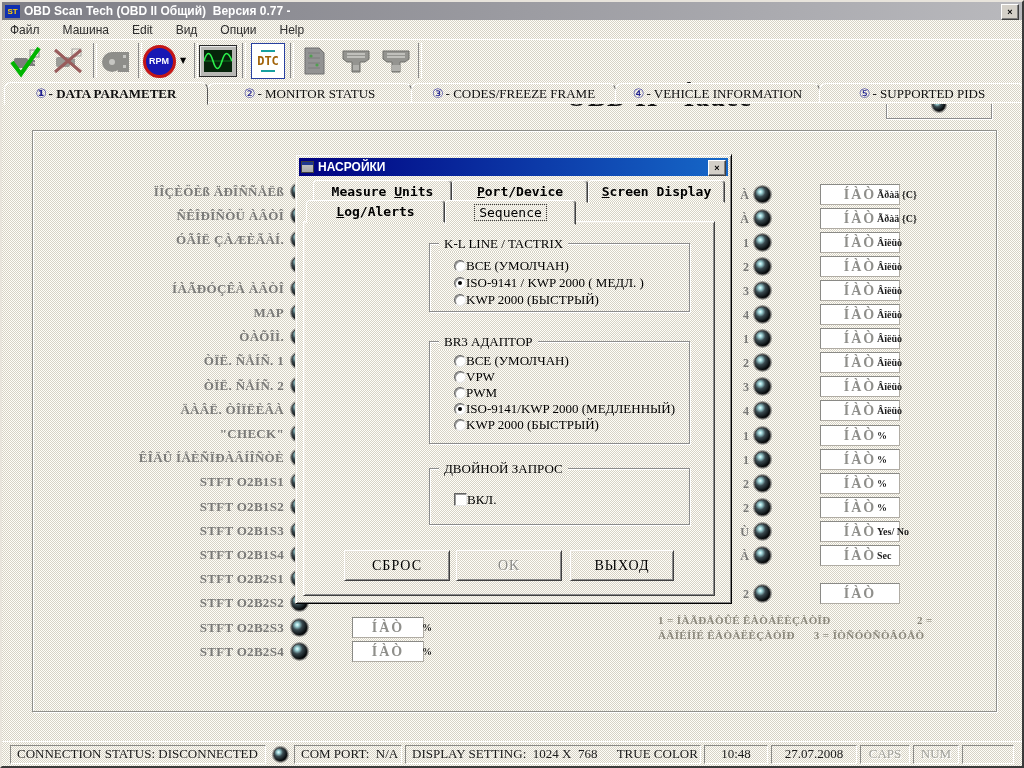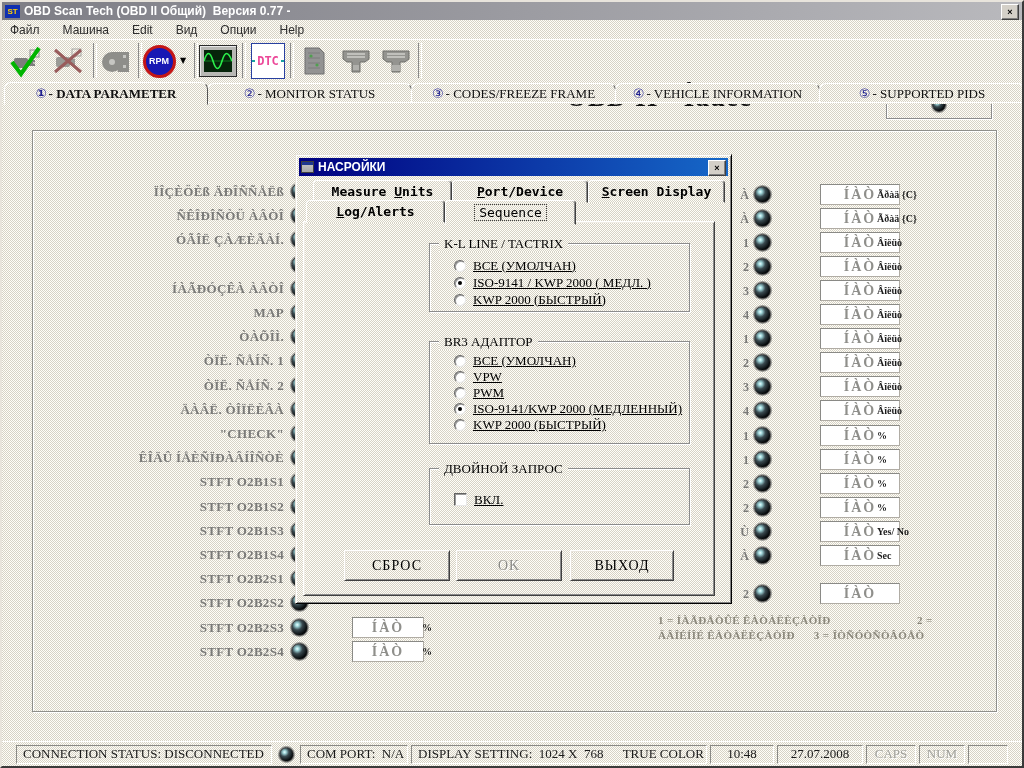--- a/index.html
+++ b/index.html
@@ -24,22 +24,22 @@
   
   #toolbar{position:absolute;left:0;top:37px;width:100%;height:43px;border-top:1px solid #fff;}
   .tbtn{position:absolute;top:2px;width:40px;height:38px;display:flex;align-items:center;justify-content:center;}
   .tsep{position:absolute;top:3px;width:2px;height:35px;border-left:1px solid #8a8a8a;border-right:1px solid #fff;}
   .rpm{width:33px;height:33px;border-radius:50%;background:#1818b4;border:3px solid #c41616;color:#fff;
     font:bold 9px "Liberation Sans",sans-serif;display:flex;align-items:center;justify-content:center;box-sizing:border-box;}
   .ddarrow{position:absolute;top:16px;font:8px "DejaVu Sans",sans-serif;color:#000;}
   .scope{width:36px;height:30px;background:#b8b8b4;border:1px solid #2a2a2a;box-shadow:inset 1px 1px 0 #e8e8e8;
     display:flex;align-items:center;justify-content:center;}
   .scope svg{background:#06240a;}
-  .dtc{width:32px;height:34px;background:#fff;border:1px solid #2840a0;color:#ec4899;
-    font:bold 12px "DejaVu Sans Mono",monospace;display:flex;align-items:center;justify-content:flex-end;gap:2px;}
+  .dtc{width:32px;height:34px;background:#fff;border:1px solid #2840a0;color:#a16207;
+    font:bold 12px "DejaVu Sans Mono",monospace;display:flex;flex-direction:column;align-items:center;justify-content:center;gap:2px;}
   .dtc .bar{width:14px;height:2px;background:#18a0a0;}
   #hdrtitle{position:absolute;left:543px;top:42px;width:228px;text-align:center;
     font:bold 27px "Liberation Serif",serif;color:#111;letter-spacing:1px;}
   #checkengine{position:absolute;left:884px;top:45px;width:106px;height:34px;}
   #cebox{position:absolute;left:0;top:8px;width:104px;height:24px;border:1px solid #8c8c8c;
     box-shadow:1px 1px 0 #fff,inset 1px 1px 0 #fff;}
   #celabel{position:absolute;left:14px;top:0px;padding:0 3px;font:bold 9px "Liberation Sans",sans-serif;
     color:#111;letter-spacing:0px;}
   #celed{position:absolute;left:46px;top:13px;}
   
@@ -97,34 +97,34 @@
   .dtab .focus{border:1px dotted #404040;padding:0 4px;}
   #dlgpanel{position:absolute;left:7px;top:66px;width:412px;height:375px;
     border:1px solid;border-color:#fff #404040 #404040 #fff;
     box-shadow:inset 1px 1px 0 #f0ede6,inset -1px -1px 0 #8a8a8a;box-sizing:border-box;}
   .grp{position:absolute;left:85px;width:261px;border:1px solid #8c8c8c;
     box-shadow:1px 1px 0 #fff,inset 1px 1px 0 #fff;box-sizing:border-box;margin-left:48px;}
   .grptitle{position:absolute;left:9px;top:-8px;padding:0 5px;font:13px "Liberation Serif",serif;color:#000;}
   #grp1{top:88px;height:69px;padding:13px 0 0 24px;}
   #grp2{top:186px;height:103px;padding:11px 0 0 24px;}
   #grp3{top:313px;height:57px;padding:22px 0 0 24px;}
-  .opt{display:flex;align-items:center;gap:7px;height:17px;font:13px "Liberation Serif",serif;color:#000;text-decoration:underline;}
+  .opt{display:flex;align-items:center;height:17px;font:13px "Liberation Serif",serif;color:#000;}
   #grp2 .opt{height:16px;}
   .radio{width:12px;height:12px;border-radius:50%;background:#fff;border:1px solid;
     border-color:#636363 #e8e8e8 #e8e8e8 #636363;box-shadow:inset 1px 1px 0 #9a9a9a;box-sizing:border-box;position:relative;flex:none;}
   .radio.on::after{content:"";position:absolute;left:3px;top:3px;width:4px;height:4px;border-radius:50%;background:#000;}
   .cbx{width:13px;height:13px;background:#fff;border:1px solid;border-color:#636363 #e8e8e8 #e8e8e8 #636363;
     box-shadow:inset 1px 1px 0 #9a9a9a;box-sizing:border-box;flex:none;}
   .dbtn{position:absolute;top:395px;height:31px;display:flex;align-items:center;justify-content:center;
     font:14px "Liberation Serif",serif;color:#000;border:1px solid;border-color:#fff #404040 #404040 #fff;
     box-shadow:inset 1px 1px 0 #e8e4dc,inset -1px -1px 0 #8a8a8a;box-sizing:border-box;letter-spacing:1px;}
   .dbtn.disabled{color:#8a8a86;text-shadow:1px 1px 0 #fff;}
   
   #statusbar{position:absolute;left:0;bottom:0;width:100%;height:25px;border-top:1px solid #fff;
-    display:flex;align-items:center;gap:3px;padding:0 14px;box-sizing:border-box;
+    display:flex;align-items:center;gap:3px;padding:0 8px;box-sizing:border-box;
     font:13px "Liberation Serif",serif;color:#1a1a1a;}
   .sseg{height:19px;border:1px solid;border-color:#8a8a86 #fff #fff #8a8a86;
     display:flex;align-items:center;padding-left:6px;box-sizing:border-box;white-space:pre;}
   .sseg.center{justify-content:center;padding-left:0;}
   .sseg.dim{color:#a0a09a;text-shadow:1px 1px 0 #fff;}
   .ledwrap{width:22px;display:flex;justify-content:center;}
   svg{display:block;}
 </style>
 </head>
 <body>

